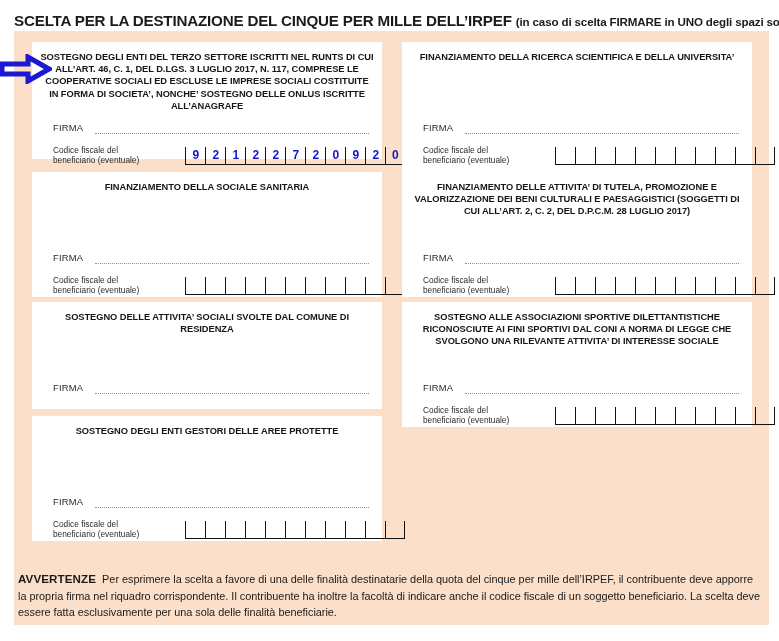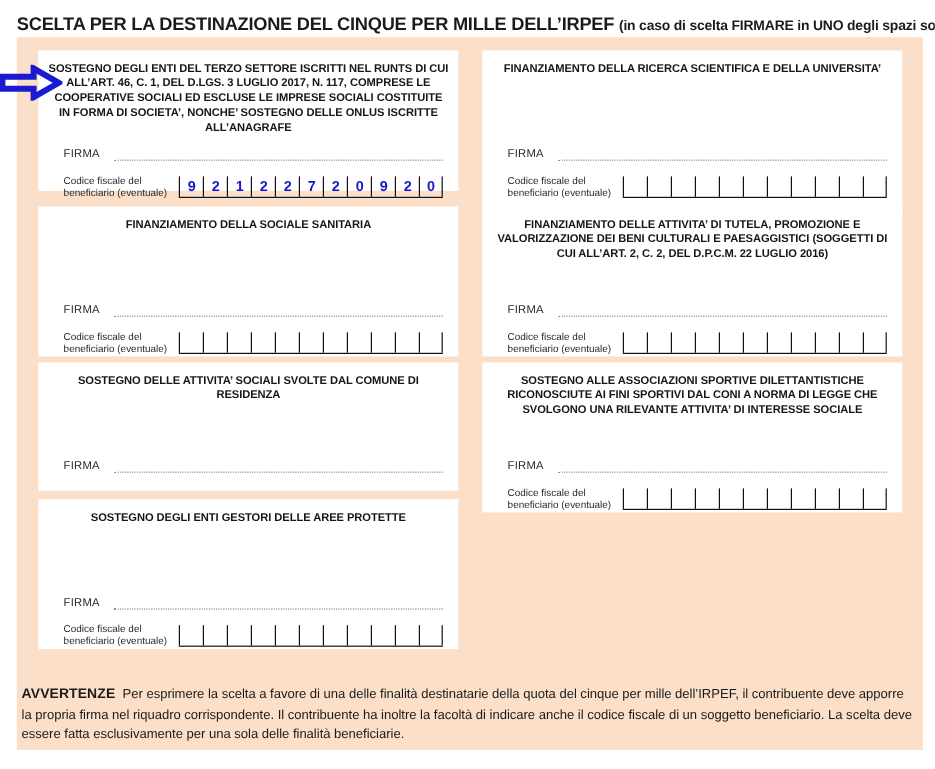--- a/index.html
+++ b/index.html
@@ -99,20 +99,21 @@
     height: 9px;
     border-bottom: 1px dotted #8e8e8e;
   }
 
   
   .cf-row {
     position: absolute;
     left: 21px;
     display: flex;
     align-items: center;
+    gap: 36px;
   }
   .cf-label {
     font-size: 8.3px;
     line-height: 9.6px;
     color: #2a2a2a;
     flex: 0 0 auto;
     white-space: nowrap;
   }
   .cf-grid {
     display: flex;
@@ -247,21 +248,21 @@
               <div class="cf-cell"></div>
               <div class="cf-cell"></div>
               <div class="cf-cell"></div>
               <div class="cf-cell"></div>
               <div class="cf-cell"></div>
               <div class="cf-cell"></div>
             </div>
           </div>
         </div>
         <div class="box" style="left: 388px; top: 141px; width: 350px; height: 125px;">
-          <div class="box-title">FINANZIAMENTO DELLE ATTIVITA’ DI TUTELA, PROMOZIONE E VALORIZZAZIONE DEI BENI CULTURALI E PAESAGGISTICI (SOGGETTI DI CUI ALL’ART. 2, C. 2, DEL D.P.C.M. 22 LUGLIO 2016)</div>
+          <div class="box-title">FINANZIAMENTO DELLE ATTIVITA’ DI TUTELA, PROMOZIONE E VALORIZZAZIONE DEI BENI CULTURALI E PAESAGGISTICI (SOGGETTI DI CUI ALL’ART. 2, C. 2, DEL D.P.C.M. 28 LUGLIO 2017)</div>
           <div class="firma-row" style="top: 80px;">
             <span class="firma-label">FIRMA</span>
             <span class="firma-line"></span>
           </div>
           <div class="cf-row" style="top: 104px;">
             <span class="cf-label">
               <div>Codice fiscale del</div>
               <div>beneficiario (eventuale)</div>
             </span>
             <div class="cf-grid">

